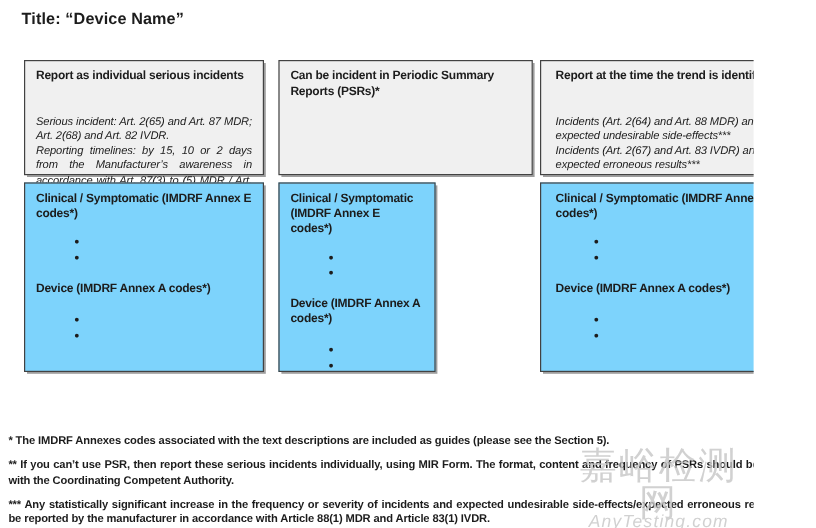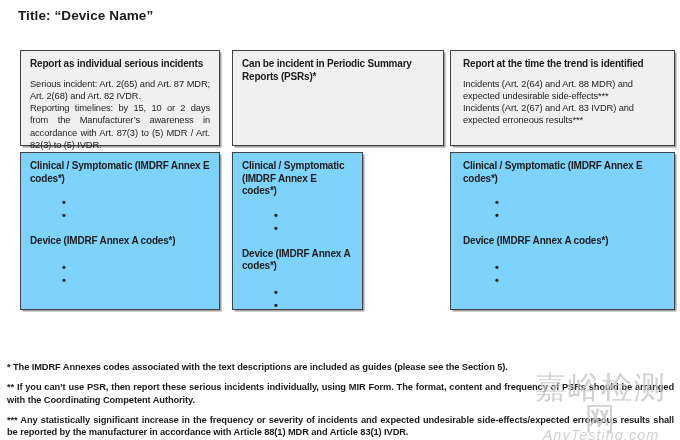--- a/index.html
+++ b/index.html
@@ -1,37 +1,37 @@
 <!DOCTYPE html>
 <html style="--border: #424242; --shadow: #9e9e9e; --header_bg: #f0f0f0; --text: #1c1c1c; --watermark: #c6c6c6; --page_bg: #ffffff;"><head>
 <meta charset="utf-8">
 <style>
   :root{
     --border:#424242; --shadow:#9e9e9e; --header_bg:#f0f0f0;
     --text:#1c1c1c; --watermark:#c6c6c6; --page_bg:#ffffff;
   }
   html,body{margin:0;padding:0;}
   body{font-family:"Liberation Sans", sans-serif; background:#fff;}
-  .canvas{position:relative; width:680px; height:440px; background:var(--page_bg); overflow:hidden; color:var(--text);}
+  .canvas{position:relative; width:628px; height:440px; background:var(--page_bg); overflow:hidden; color:var(--text);}
 
   .doc-title{position:absolute; left:18px; top:8px; font-size:13.5px; font-weight:bold; letter-spacing:.1px;}
 
   .box{position:absolute; box-sizing:border-box; border:1px solid var(--border);
        box-shadow:2px 2px 0 -0.5px var(--shadow); background:#7dd3fc; padding:7px 9px;}
   .box.hdr{background:var(--header_bg); top:50px; height:96px;}
   .box.bdy{top:152px; height:158px;}
 
   .c1{left:20px; width:200px;}
   .c2{left:232px; width:212px;}
   .c2a{left:232px; width:131px;}
   .c2b{left:368px; width:76px;}
   .c3{left:450px; width:225px;padding-left:12px;}
 
   .box-title{font-size:10px; font-weight:bold; line-height:1.25; letter-spacing:-.2px;}
-  .hdr .box-body{margin-top:7px; font-size:9.3px; line-height:1.32; text-align:justify; letter-spacing:-.1px;}
+  .hdr .box-body{margin-top:24px; font-size:9.3px; line-height:1.32; text-align:justify; letter-spacing:-.1px;font-style:italic;}
   .c3 .box-body{text-align:left;}
 
   .bullets{margin:11px 0 0 32px; font-size:11px; font-weight:bold; line-height:13px;}
   .bullets.second{margin-top:13px;}
   .group-label{margin-top:13px;}
   .periodicity-title{text-align:center; margin-top:2px;}
 
   .footnotes{position:absolute; left:7px; top:361px; width:667px; font-size:9.3px; font-weight:bold;
              line-height:1.32; text-align:justify; letter-spacing:-.1px;}
   .footnotes p{margin:0 0 8px 0;}

